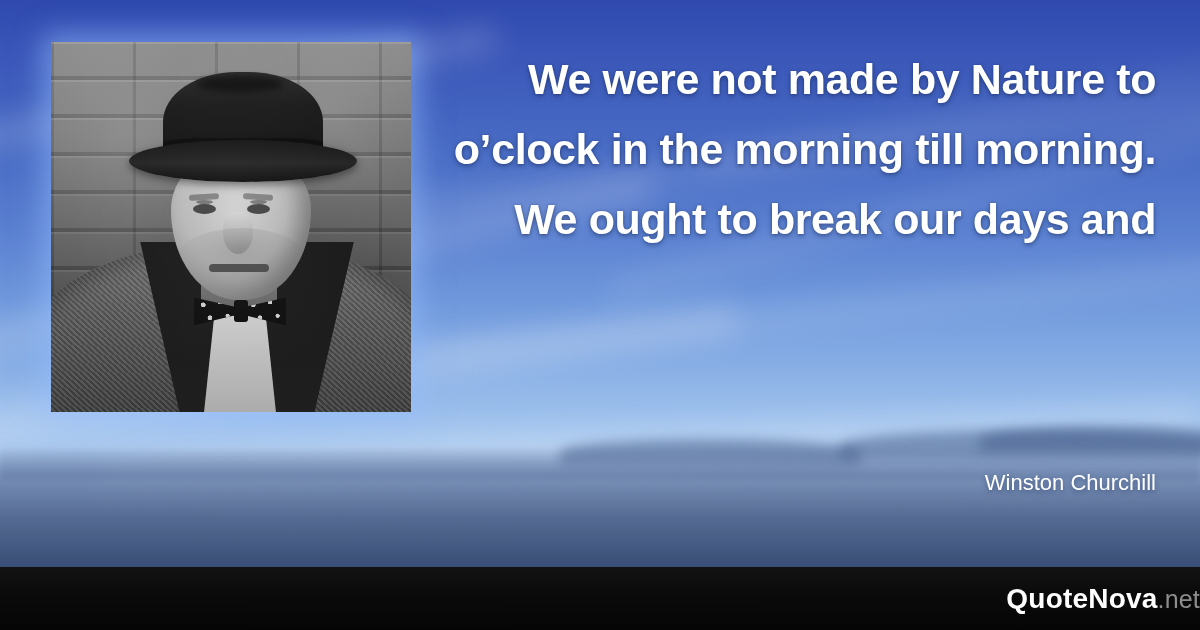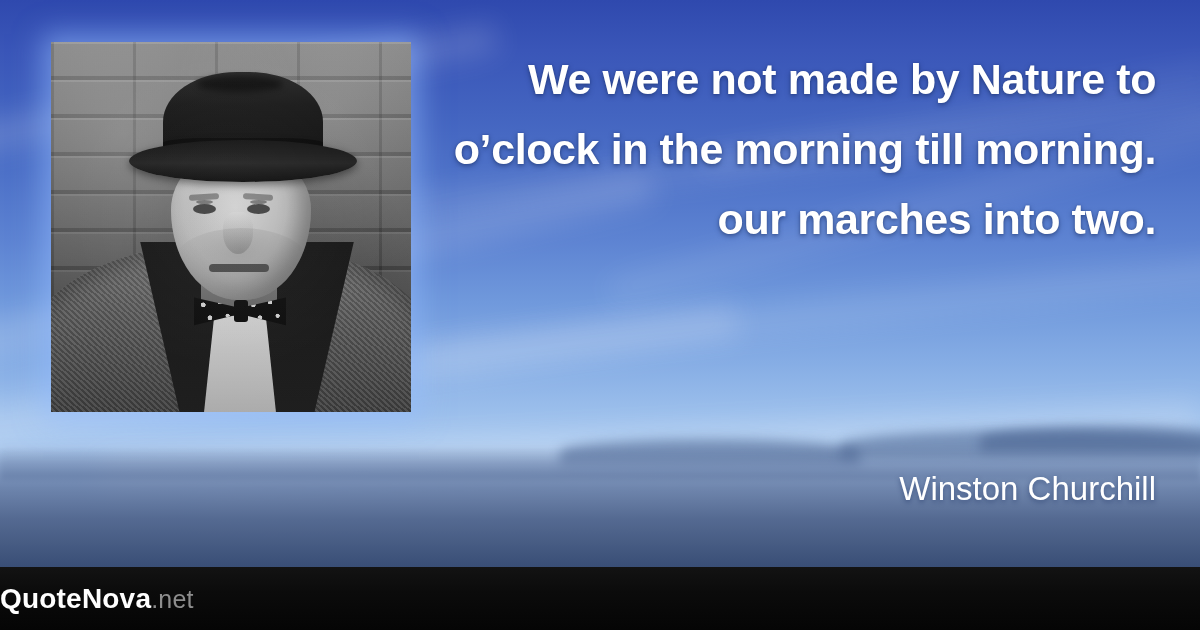--- a/index.html
+++ b/index.html
@@ -248,30 +248,30 @@
     text-shadow:0 2px 5px rgba(20,40,90,0.55), 0 0 2px rgba(20,40,90,0.35);
   }
   .quote .ln { display:block; white-space:nowrap; }
 
   .author {
     position:absolute;
     left:440px; top:470px; width:716px;
     text-align:right;
     font-family:"Liberation Sans", sans-serif;
     font-weight:normal;
-    font-size:33px;
+    font-size:22px;
     color:#ffffff;
     text-shadow:0 2px 5px rgba(20,40,90,0.5);
   }
 
   
   .footer {
     position:absolute; left:0; right:0; bottom:0; height:63px;
     background:linear-gradient(to bottom,#131313 0%,#0b0b0b 40%,#050505 100%);
-    display:flex; align-items:center; justify-content:flex-start;
+    display:flex; align-items:center; justify-content:flex-end;
   }
   .brand {
     font-family:"Liberation Sans", sans-serif;
     font-size:28px;
     letter-spacing:0.2px;
     white-space:nowrap;
   }
   .brand .b-main { font-weight:bold; color:#ffffff; }
   .brand .b-tld  { font-weight:normal; color:#8d8d8d; font-size:25px; }
 </style>
@@ -323,21 +323,21 @@
         <div class="hat-band"></div>
         <div class="hat-brim"></div>
       </div>
       <div class="portrait-grain"></div>
     </div>
   </div>
 
   <div class="quote">
     <span class="ln">We were not made by Nature to</span>
     <span class="ln">o’clock in the morning till morning.</span>
-    <span class="ln">our marches into two.</span>
+    <span class="ln">We ought to break our days and</span>
   </div>
 
   <div class="author">Winston Churchill</div>
 
   <div class="footer">
     <div class="brand">
       <span class="b-main">QuoteNova</span><span class="b-tld">.net</span>
     </div>
   </div>
 

